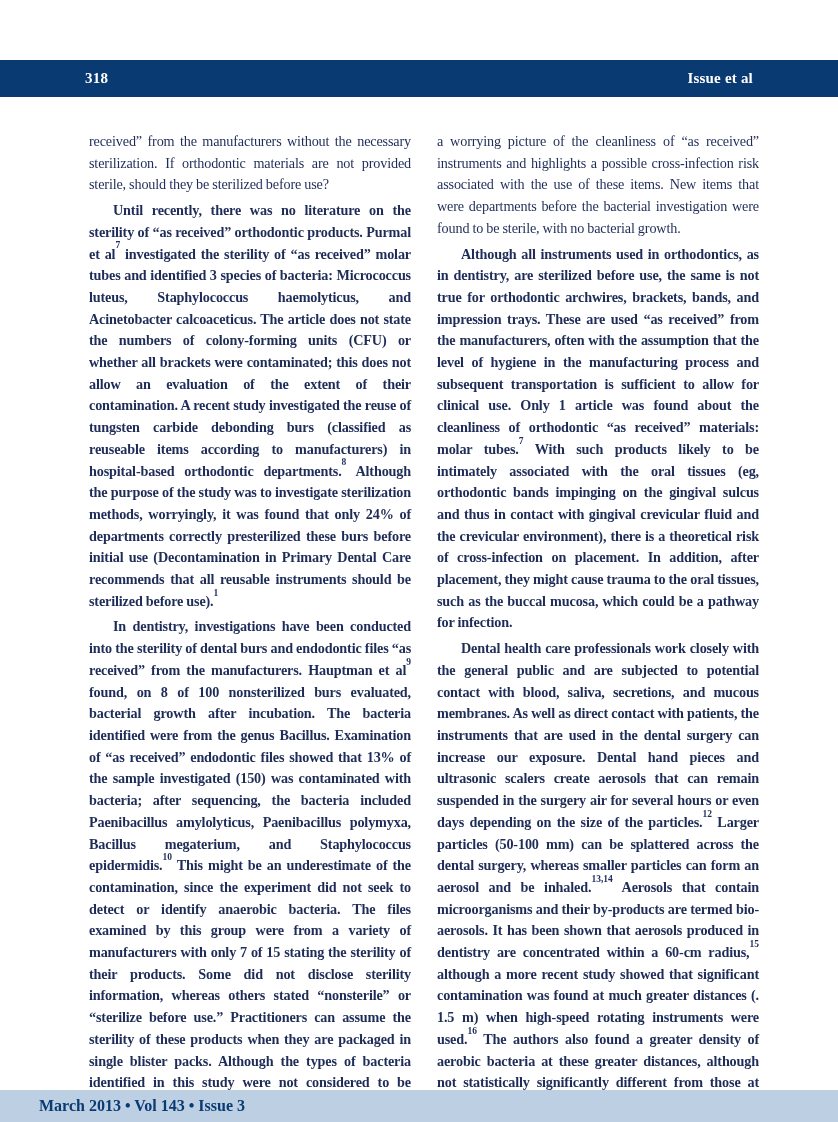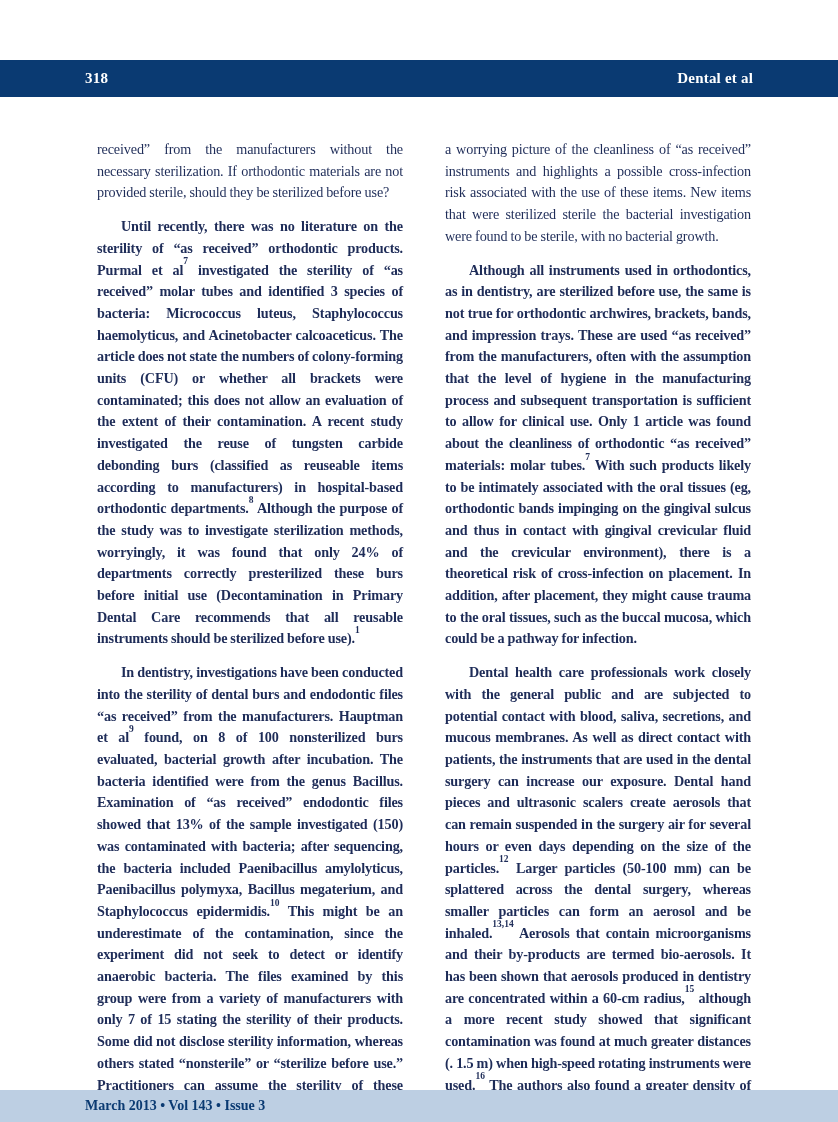--- a/index.html
+++ b/index.html
@@ -15,49 +15,49 @@
     font-size:15px; font-weight:bold; letter-spacing:0.2px;
   }
   .content {
     position:absolute; top:127px; left:85px; width:678px;
     display:flex; gap:18px;
   }
   .col {
     width:330px; font-size:14.2px; line-height:21.7px;
     text-align:justify; letter-spacing:-0.15px; word-spacing:-0.3px;
   }
-  .col p { margin:12px; }
+  .col p { margin:4px; }
   .col p.ind { text-indent:24px;font-weight:bold; }
   sup { font-size:9.5px; line-height:0; position:relative; top:-4.5px; letter-spacing:0; }
   .footer-bar {
     position:absolute; top:1090px; left:0; width:838px; height:32px;
     background:#bdcfe3; color:#0a3a72;
     display:flex; align-items:center; justify-content:space-between;
-    box-sizing:border-box; padding:0 85px;
-    font-size:14px; font-weight:bold;
+    box-sizing:border-box; padding:0 39px;
+    font-size:16px; font-weight:bold;
   }
 </style>
 </head>
 <body>
 
 <div class="page">
 
   <div class="header-bar">
     <span>318</span>
-    <span>Dental et al</span>
+    <span>Issue et al</span>
   </div>
 
   <div class="content">
     <div class="col">
       <p>received” from the manufacturers without the necessary sterilization. If orthodontic materials are not provided sterile, should they be sterilized before use?</p>
       <p class="ind">Until recently, there was no literature on the sterility of “as received” orthodontic products. Purmal et al<sup>7</sup> investigated the sterility of “as received” molar tubes and identified 3 species of bacteria: Micrococcus luteus, Staphylococcus haemolyticus, and Acinetobacter calcoaceticus. The article does not state the numbers of colony-forming units (CFU) or whether all brackets were contaminated; this does not allow an evaluation of the extent of their contamination. A recent study investigated the reuse of tungsten carbide debonding burs (classified as reuseable items according to manufacturers) in hospital-based orthodontic departments.<sup>8</sup> Although the purpose of the study was to investigate sterilization methods, worryingly, it was found that only 24% of departments correctly presterilized these burs before initial use (Decontamination in Primary Dental Care recommends that all reusable instruments should be sterilized before use).<sup>1</sup></p>
       <p class="ind">In dentistry, investigations have been conducted into the sterility of dental burs and endodontic files “as received” from the manufacturers. Hauptman et al<sup>9</sup> found, on 8 of 100 nonsterilized burs evaluated, bacterial growth after incubation. The bacteria identified were from the genus Bacillus. Examination of “as received” endodontic files showed that 13% of the sample investigated (150) was contaminated with bacteria; after sequencing, the bacteria included Paenibacillus amylolyticus, Paenibacillus polymyxa, Bacillus megaterium, and Staphylococcus epidermidis.<sup>10</sup> This might be an underestimate of the contamination, since the experiment did not seek to detect or identify anaerobic bacteria. The files examined by this group were from a variety of manufacturers with only 7 of 15 stating the sterility of their products. Some did not disclose sterility information, whereas others stated “nonsterile” or “sterilize before use.” Practitioners can assume the sterility of these products when they are packaged in single blister packs. Although the types of bacteria identified in this study were not considered to be pathogenic, fungal species were identified. Some studies have shown fungal and nonoral microbial contamination in failed endodontic treatments. Morrison and Conrod<sup>11</sup> examined the effectiveness of several techniques on cleaning used dental burs and endodontic files and found that in all techniques used, there was still bacterial growth after incubation. They extended their investigation to examine the sterility of the burs and files as received from the manufacturers and found that 42% and 45%, respectively, were contaminated with bacteria. They did not identify the bacterial species, but the study paints</p>
     </div>
     <div class="col">
-      <p>a worrying picture of the cleanliness of “as received” instruments and highlights a possible cross-infection risk associated with the use of these items. New items that were sterilized sterile the bacterial investigation were found to be sterile, with no bacterial growth.</p>
+      <p>a worrying picture of the cleanliness of “as received” instruments and highlights a possible cross-infection risk associated with the use of these items. New items that were departments before the bacterial investigation were found to be sterile, with no bacterial growth.</p>
       <p class="ind">Although all instruments used in orthodontics, as in dentistry, are sterilized before use, the same is not true for orthodontic archwires, brackets, bands, and impression trays. These are used “as received” from the manufacturers, often with the assumption that the level of hygiene in the manufacturing process and subsequent transportation is sufficient to allow for clinical use. Only 1 article was found about the cleanliness of orthodontic “as received” materials: molar tubes.<sup>7</sup> With such products likely to be intimately associated with the oral tissues (eg, orthodontic bands impinging on the gingival sulcus and thus in contact with gingival crevicular fluid and the crevicular environment), there is a theoretical risk of cross-infection on placement. In addition, after placement, they might cause trauma to the oral tissues, such as the buccal mucosa, which could be a pathway for infection.</p>
       <p class="ind">Dental health care professionals work closely with the general public and are subjected to potential contact with blood, saliva, secretions, and mucous membranes. As well as direct contact with patients, the instruments that are used in the dental surgery can increase our exposure. Dental hand pieces and ultrasonic scalers create aerosols that can remain suspended in the surgery air for several hours or even days depending on the size of the particles.<sup>12</sup> Larger particles (50-100 mm) can be splattered across the dental surgery, whereas smaller particles can form an aerosol and be inhaled.<sup>13,14</sup> Aerosols that contain microorganisms and their by-products are termed bio-aerosols. It has been shown that aerosols produced in dentistry are concentrated within a 60-cm radius,<sup>15</sup> although a more recent study showed that significant contamination was found at much greater distances (. 1.5 m) when high-speed rotating instruments were used.<sup>16</sup> The authors also found a greater density of aerobic bacteria at these greater distances, although not statistically significantly different from those at closer distances. This has implications regarding the equipment stored on the surfaces of the dental surgery, because microbial contamination of the whole room is likely after the use of high-speed hand pieces, which might pose a cross-infection control risk. In addition to microbial spread, dental aerosols have also been shown to be able to carry blood and blood products into the air; these have potentially greater cross-infection risks in terms of the possible transmission of human immunodeficiency virus and hepatitis B and C viruses. All of this is in addition to the risks associated</p>
     </div>
   </div>
 
   <div class="footer-bar">
     <span>March 2013 • Vol 143 • Issue 3</span>
   </div>
 
 </div>

